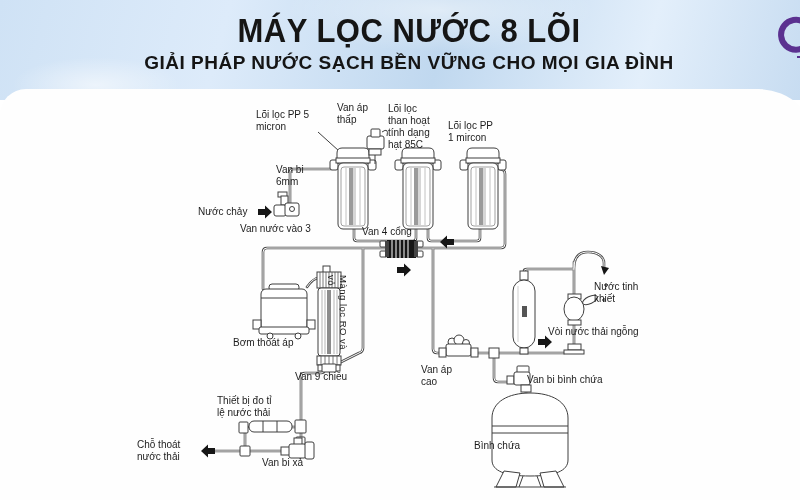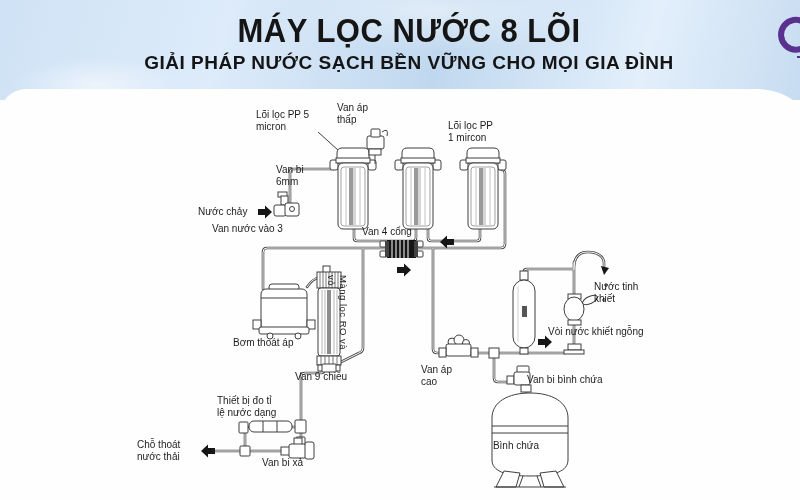--- a/index.html
+++ b/index.html
@@ -221,36 +221,40 @@
       <path class="fit" d="M486,471 L502,473 L498,487 L478,487 Z"></path>
       <path class="fit" d="M538,471 L522,473 L526,487 L546,487 Z"></path>
       <path class="thin" d="M505,476 L501,487 M519,476 L523,487 M476,487 L548,487"></path>
     </g>
   </svg>
 
   <div class="lbl" style="left:256px;top:109px">Lõi lọc PP 5
 micron</div>
   <div class="lbl" style="left:337px;top:102px">Van áp
 thấp</div>
+  <div class="lbl" style="left:388px;top:103px">Lõi lọc
+than hoạt
+tính dạng
+hạt 85C</div>
   <div class="lbl" style="left:448px;top:120px">Lõi lọc PP
 1 mircon</div>
   <div class="lbl" style="left:276px;top:164px">Van bi
 6mm</div>
   <div class="lbl" style="left:198px;top:206px">Nước chảy</div>
-  <div class="lbl" style="left:212px;top:223px">Van nước vào 3</div>
+  <div class="lbl" style="left:240px;top:223px">Van nước vào 3</div>
   <div class="lbl" style="left:362px;top:226px">Van 4 cổng</div>
   <div class="lbl lbl-vert" style="left:326px;top:275px;height:88px;font-size:9.5px">Màng lọc RO và vỏ</div>
   <div class="lbl" style="left:233px;top:337px">Bơm thoát áp</div>
   <div class="lbl" style="left:295px;top:371px">Van 9 chiều</div>
   <div class="lbl" style="left:421px;top:364px">Van áp
 cao</div>
   <div class="lbl" style="left:527px;top:374px">Van bi bình chứa</div>
-  <div class="lbl" style="left:474px;top:440px;width:84px;text-align:center">Bình chứa</div>
+  <div class="lbl" style="left:474px;top:440px;width:84px;text-align:left">Bình chứa</div>
   <div class="lbl" style="left:594px;top:281px">Nước tinh
 khiết</div>
-  <div class="lbl" style="left:548px;top:326px">Vòi nước khiết ngỗng</div>
+  <div class="lbl" style="left:548px;top:326px">Vòi nước thải ngỗng</div>
   <div class="lbl" style="left:217px;top:395px">Thiết bị đo tỉ
-lệ nước dạng</div>
+lệ nước thải</div>
   <div class="lbl" style="left:137px;top:439px">Chỗ thoát
 nước thải</div>
   <div class="lbl" style="left:262px;top:457px">Van bi xả</div>
 
 </div>
 
 </body></html>

